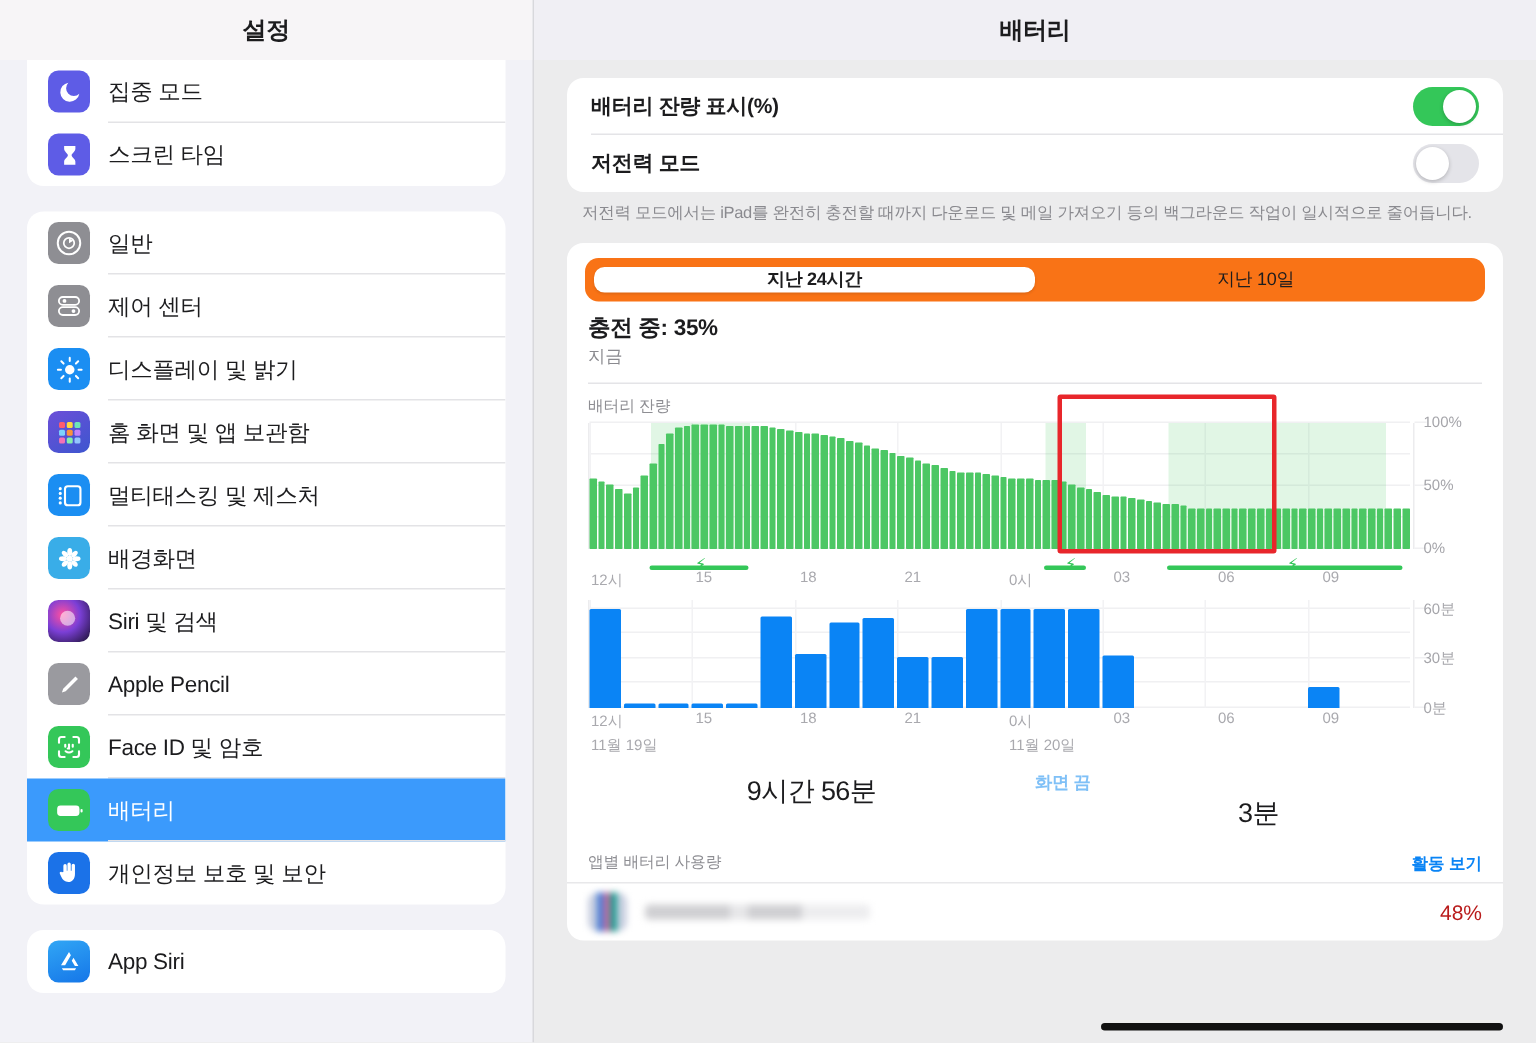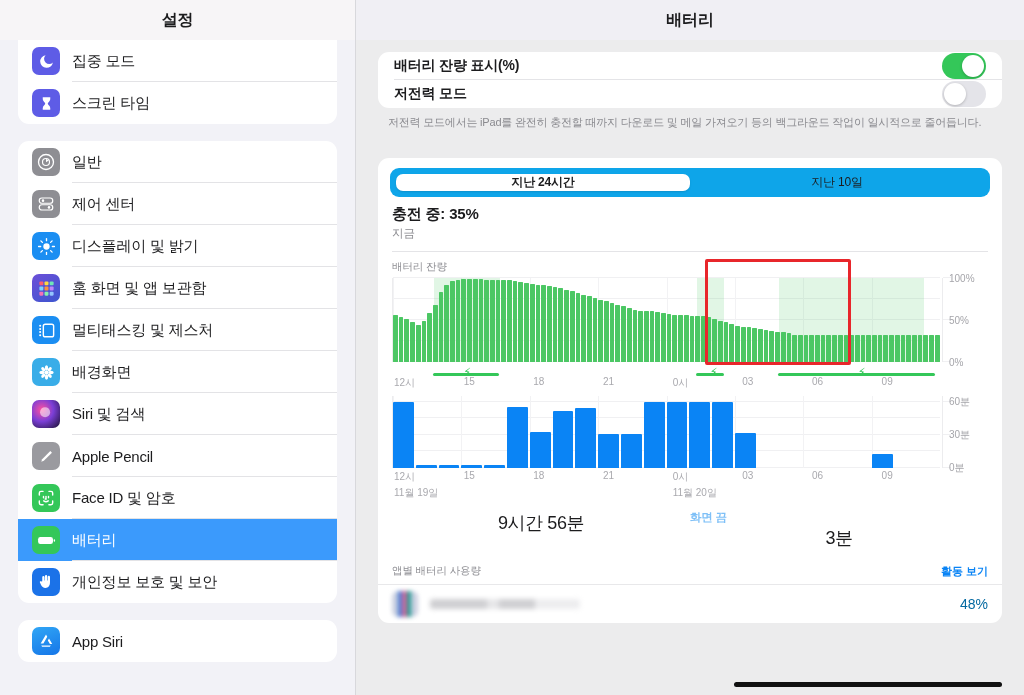--- a/index.html
+++ b/index.html
@@ -91,47 +91,47 @@
     height: 40px;
     background: #f0eff4;
     display: flex; align-items: center; justify-content: center;
   }
   .dt-header-title { font-size: 16px; font-weight: 700; color: #1c1c1e; letter-spacing: -0.2px; }
   .dt-body { padding: 12px 22px 0 22px; }
 
   .card { background: #fff; border-radius: 11px; overflow: hidden; }
 
   .tgl-row {
-    height: 28px; display: flex; align-items: center;
+    height: 38px; display: flex; align-items: center;
     padding: 0 16px; position: relative;
   }
   .tgl-row .sep { position: absolute; left: 16px; right: 0; bottom: 0; height: 1px; background: #e4e4e7; }
   .tgl-row:last-child .sep { display: none; }
   .tgl-label { font-size: 14px; color: #1c1c1e; font-weight: 600; letter-spacing: -0.2px; flex: 1; }
   .switch {
     width: 44px; height: 26px; border-radius: 13px; position: relative;
     background: #e4e4e9; flex: 0 0 44px;
   }
   .switch.on { background: #34c759; }
   .switch .knob {
     position: absolute; top: 2px; left: 2px;
     width: 22px; height: 22px; border-radius: 11px; background: #fff;
     box-shadow: 0 1px 3px rgba(0,0,0,.22);
   }
   .switch.on .knob { left: 20px; }
 
   .footnote {
     font-size: 11px; color: #8a8a8f; line-height: 1.35;
-    padding: 7px 10px 28px 10px; letter-spacing: -0.2px;
+    padding: 7px 10px 12px 10px; letter-spacing: -0.2px;
   }
 
   
   .seg-wrap { padding: 10px 12px 0 12px; }
   .segmented {
-    display: flex; background: #0ea5e9; border-radius: 9px;
+    display: flex; background: #f97316; border-radius: 9px;
     padding: 6px; height: 29px;
   }
   .seg {
     flex: 1; display: flex; align-items: center; justify-content: center;
     font-size: 12px; color: #1c1c1e; border-radius: 7px; letter-spacing: -0.2px;
   }
   .seg.active { background: #fff; font-weight: 700; box-shadow: 0 1px 2px rgba(0,0,0,.12); }
 
   .status-block { padding: 8px 14px 6px 14px; }
   .status-title { font-size: 15px; font-weight: 700; color: #1c1c1e; letter-spacing: -0.2px; }
@@ -195,21 +195,21 @@
     width: 26px; height: 26px; border-radius: 6px; flex: 0 0 26px; margin-right: 12px;
     background:
       linear-gradient(90deg,#c9cfe0 0 22%, #4a7fd6 22% 40%, #d06a9c 40% 56%, #1e9e92 56% 74%, #c9cfe0 74% 100%);
     filter: blur(2.2px);
   }
   .app-name {
     height: 10px; width: 150px; border-radius: 3px;
     background: linear-gradient(90deg,#cfcfd2 0 38%, #e6e6e8 38% 46%, #cfcfd2 46% 70%, #ededef 70% 100%);
     filter: blur(2.4px);
   }
-  .app-pct { margin-left: auto; font-size: 14px; color: #0369a1; }
+  .app-pct { margin-left: auto; font-size: 14px; color: #b91c1c; }
 
   .home-indicator {
     position: absolute; bottom: 8px; left: 378px;
     width: 268px; height: 5px; border-radius: 3px; background: #111;
   }
 </style>
 </head>
 <body>
 
 <div class="screen">

